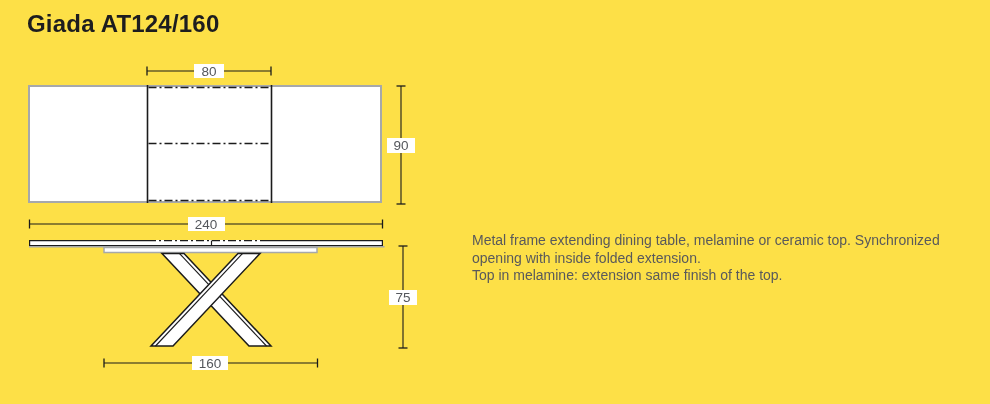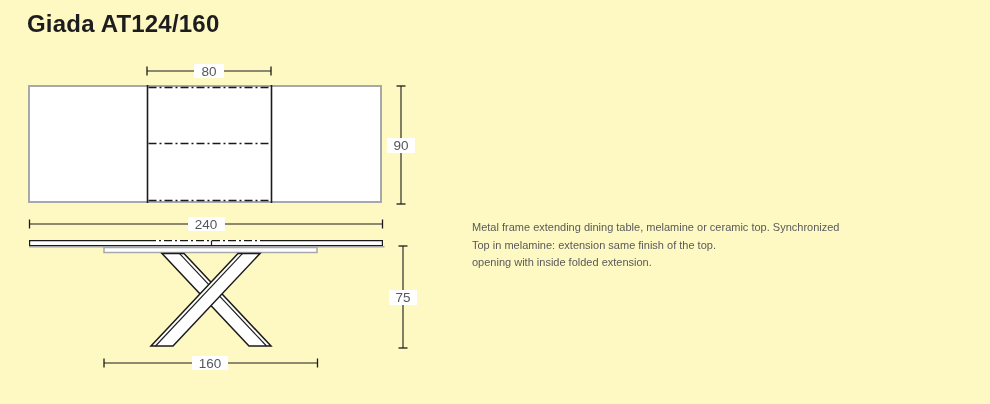--- a/index.html
+++ b/index.html
@@ -1,35 +1,35 @@
 <!DOCTYPE html>
 <html><head>
 <meta charset="utf-8">
 <style>
   html,body{margin:0;padding:0;background:#ffffff;}
   .page{
     position:relative;
     width:990px;height:404px;
-    background:#fef9c3;
+    background:#fde047;
     font-family:"Liberation Sans","DejaVu Sans",sans-serif;
     overflow:hidden;
   }
   .page-title{
     position:absolute;left:27px;top:10px;
     font-size:24px;font-weight:700;color:#1d1d1f;
     letter-spacing:0.2px;white-space:nowrap;
   }
   .drawing-svg{position:absolute;left:0;top:0;width:990px;height:404px;}
   .dim-text{
     font-family:"Liberation Sans","DejaVu Sans",sans-serif;
     font-size:13.5px;fill:#54575c;
   }
   .description{
-    position:absolute;left:472px;top:219px;width:512px;
-    font-size:11px;line-height:17.6px;color:#59595b;
+    position:absolute;left:472px;top:232px;width:512px;
+    font-size:14px;line-height:17.6px;color:#59595b;
   }
   .description div{white-space:nowrap;}
 </style>
 </head>
 <body>
 
 <div class="page">
 
   <div class="page-title">Giada AT124/160</div>
 
@@ -109,17 +109,17 @@
         <line x1="104" y1="358.5" x2="104" y2="367.5" stroke="#1b1b1b" stroke-width="1.3"></line>
         <line x1="317.5" y1="358.5" x2="317.5" y2="367.5" stroke="#1b1b1b" stroke-width="1.3"></line>
         <rect x="192" y="356" width="36" height="14" fill="#ffffff"></rect>
         <text class="dim-text" x="210" y="363.5" dy="0.36em" text-anchor="middle">160</text>
       </g>
     </g>
   </svg>
 
   <div class="description">
     <div>Metal frame extending dining table, melamine or ceramic top. Synchronized</div>
+    <div>opening with inside folded extension.</div>
     <div>Top in melamine: extension same finish of the top.</div>
-    <div>opening with inside folded extension.</div>
   </div>
 
 </div>
 
 </body></html>

